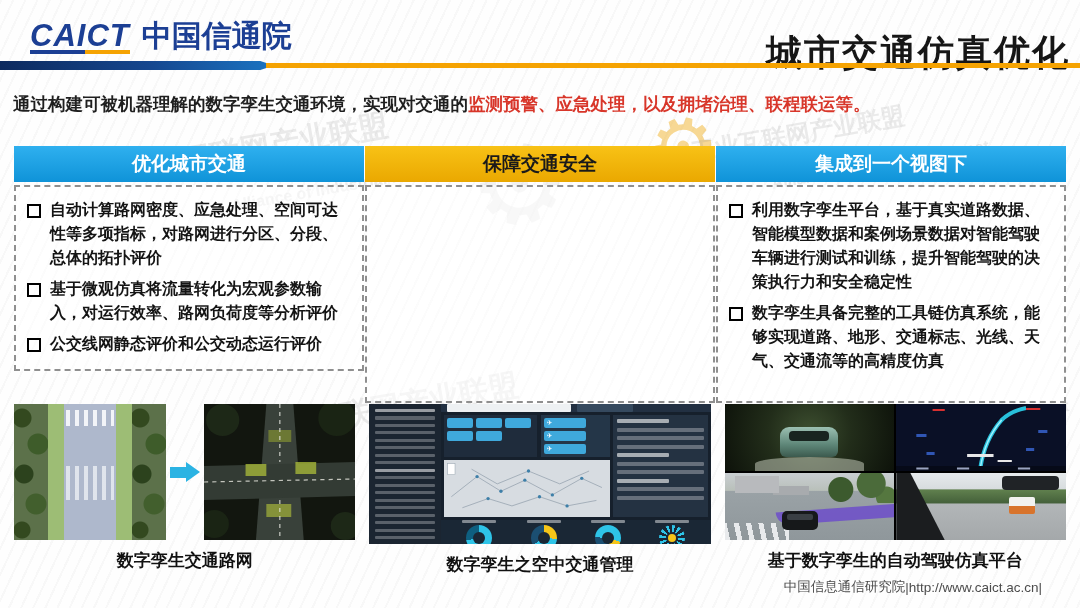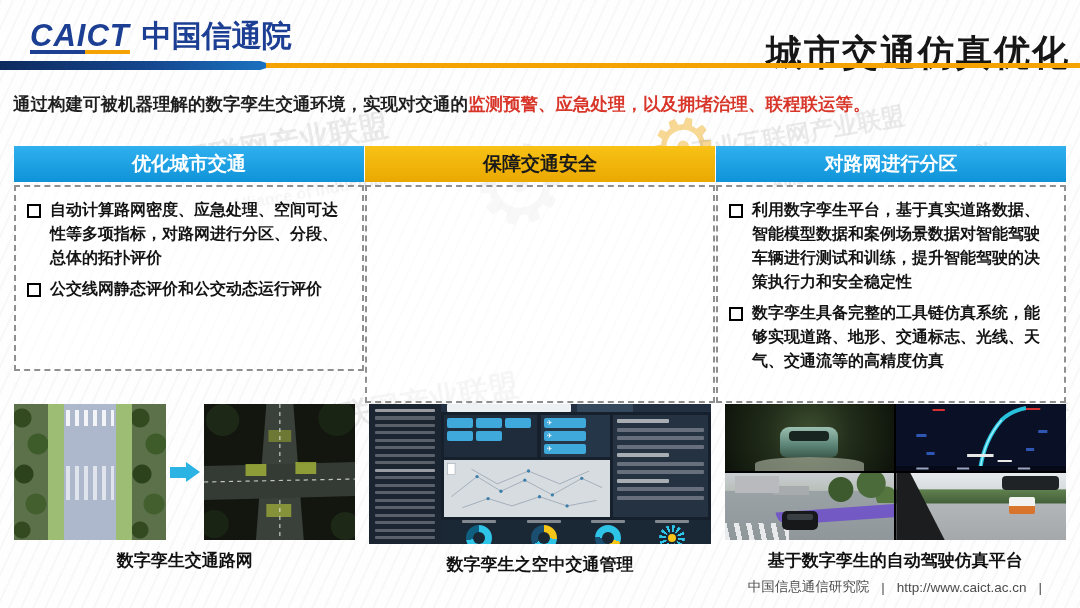--- a/index.html
+++ b/index.html
@@ -125,21 +125,21 @@
   .q-street .bldg{position:absolute;left:6%;top:4%;width:26%;height:26%;background:#b8babd;box-shadow:34px 6px 0 -4px #a8abae;}
   .q-street .purple{position:absolute;left:30%;right:-4%;top:52%;height:13px;background:#6f52c8;border-radius:0 0 0 40px;transform:rotate(-4deg);opacity:.9;}
   .q-street .xwalk{position:absolute;left:0;bottom:0;width:38%;height:26%;background:repeating-linear-gradient(78deg,#e8eaec 0 5px,rgba(0,0,0,0) 5px 12px);}
   .q-street .car{position:absolute;left:34%;top:56%;width:36px;height:19px;background:#16181a;border-radius:5px;}
   .q-street .car .glass{position:absolute;left:5px;right:5px;top:3px;height:6px;background:#3a3f44;border-radius:2px;}
   .q-cabin{background:linear-gradient(180deg,#e6eaec 0%,#d7dcde 24%,#60804e 25%,#44603a 45%,#b2b6b8 46%,#a4a8aa 100%);}
   .q-cabin .pillar{position:absolute;left:0;top:0;bottom:0;width:46%;background:#1b1d1f;clip-path:polygon(0 0,18% 0,62% 100%,0 100%);}
   .q-cabin .mirror{position:absolute;right:4%;top:4%;width:34%;height:22%;background:#202326;border-radius:4px;}
   .q-cabin .truck{position:absolute;right:18%;top:36%;width:26px;height:17px;background:linear-gradient(180deg,#f2f2f0 55%,#d8742c 55%);border-radius:2px;}
   
-  .footer{position:absolute;right:38px;bottom:12px;font-size:13.5px;color:#4c4c4c;display:flex;gap:12px;align-items:center;margin-top:28px;}
+  .footer{position:absolute;right:38px;bottom:12px;font-size:13.5px;color:#4c4c4c;display:flex;align-items:center;margin-top:28px;}
 </style>
 </head>
 <body>
 
 <div class="slide">
 
   <div class="wm wm-gear" style="left:470px;top:130px;">⚙</div>
   <div class="wm wm-gear yellow" style="left:648px;top:108px;">⚙</div>
   <div class="wm wm-gear" style="left:545px;top:400px;font-size:90px;">⚙</div>
   <div class="wm wm-cn" style="left:120px;top:128px;">工业互联网产业联盟</div>
@@ -173,33 +173,37 @@
 
     <div class="col">
       <div class="col-header blue">优化城市交通</div>
       <div class="col-body h1">
         <div class="bullet">
           <span class="chk"></span>
           <span>自动计算路网密度、应急处理、空间可达性等多项指标，对路网进行分区、分段、总体的拓扑评价</span>
         </div>
         <div class="bullet">
           <span class="chk"></span>
+          <span>基于微观仿真将流量转化为宏观参数输入，对运行效率、路网负荷度等分析评价</span>
+        </div>
+        <div class="bullet">
+          <span class="chk"></span>
           <span>公交线网静态评价和公交动态运行评价</span>
         </div>
       </div>
     </div>
 
     <div class="col">
       <div class="col-header yellow">保障交通安全</div>
       <div class="col-body h2">
       </div>
     </div>
 
     <div class="col">
-      <div class="col-header blue">对路网进行分区</div>
+      <div class="col-header blue">集成到一个视图下</div>
       <div class="col-body h2">
         <div class="bullet">
           <span class="chk"></span>
           <span>利用数字孪生平台，基于真实道路数据、智能模型数据和案例场景数据对智能驾驶车辆进行测试和训练，提升智能驾驶的决策执行力和安全稳定性</span>
         </div>
         <div class="bullet">
           <span class="chk"></span>
           <span>数字孪生具备完整的工具链仿真系统，能够实现道路、地形、交通标志、光线、天气、交通流等的高精度仿真</span>
         </div>
       </div>

